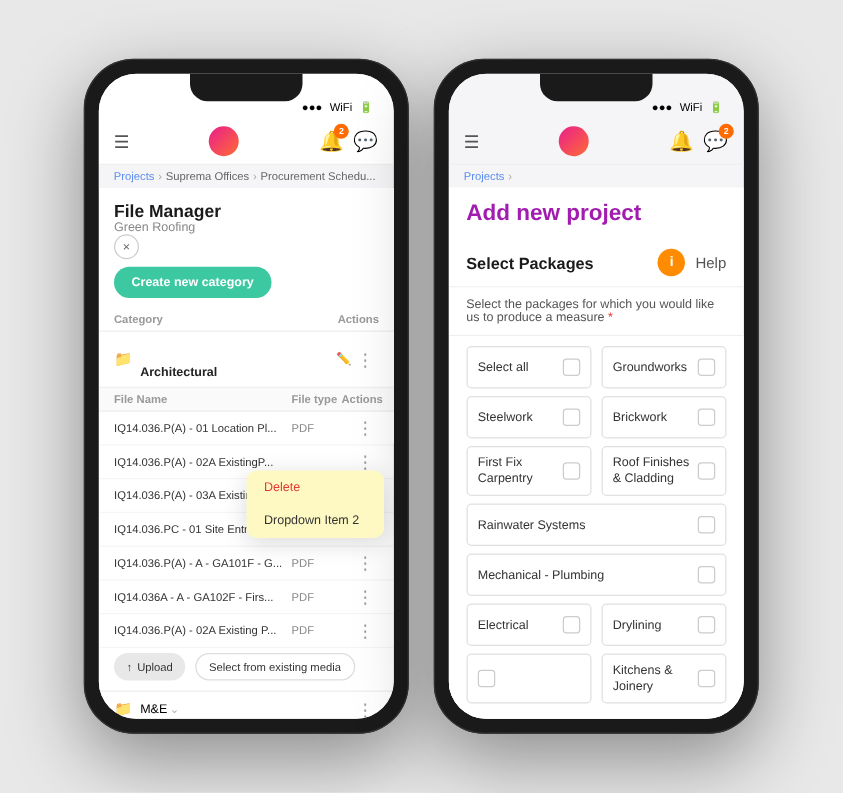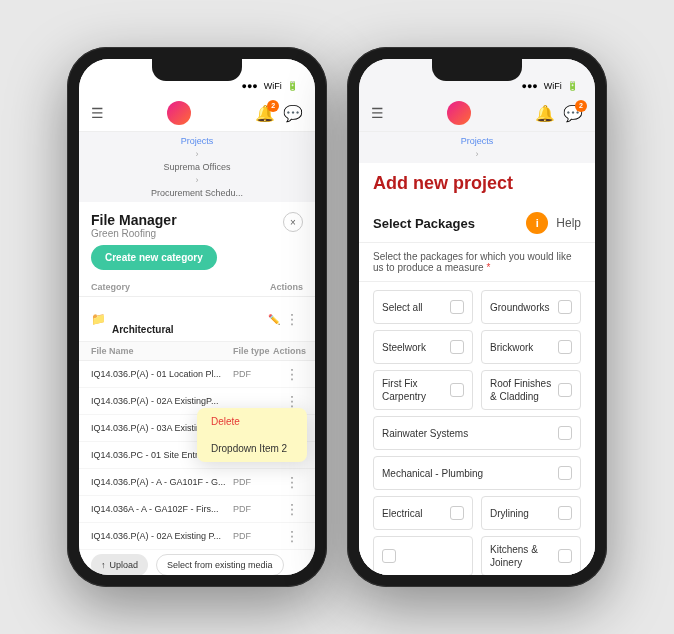--- a/index.html
+++ b/index.html
@@ -123,41 +123,41 @@
 
     
     .breadcrumb {
       padding: 4px 12px;
       font-size: 9px;
       color: #666;
       background: #f5f5f7;
       display: flex;
       align-items: center;
       gap: 3px;
-      flex-direction: column;
     }
     .breadcrumb a {
       color: #5b8def;
       text-decoration: none;
     }
     .breadcrumb .sep {
       color: #aaa;
     }
 
     
     .content {
       flex: 1;
       overflow-y: auto;
       background: white;
     }
     .file-manager-header {
       padding: 10px 12px 6px;
       display: flex;
       justify-content: space-between;
       align-items: flex-start;
+      flex-direction: column;
     }
     .file-manager-title {
       font-size: 14px;
       font-weight: 700;
       color: #1a1a1a;
     }
     .file-manager-subtitle {
       font-size: 10px;
       color: #888;
     }
@@ -315,21 +315,21 @@
     }
 
     
     .project-header {
       padding: 10px 14px 8px;
       background: white;
     }
     .project-title {
       font-size: 18px;
       font-weight: 700;
-      color: #b91c1c;
+      color: #a21caf;
       margin-bottom: 2px;
     }
 
     .select-packages-bar {
       display: flex;
       align-items: center;
       padding: 8px 14px;
       background: white;
       border-bottom: 1px solid #eee;
       gap: 8px;

